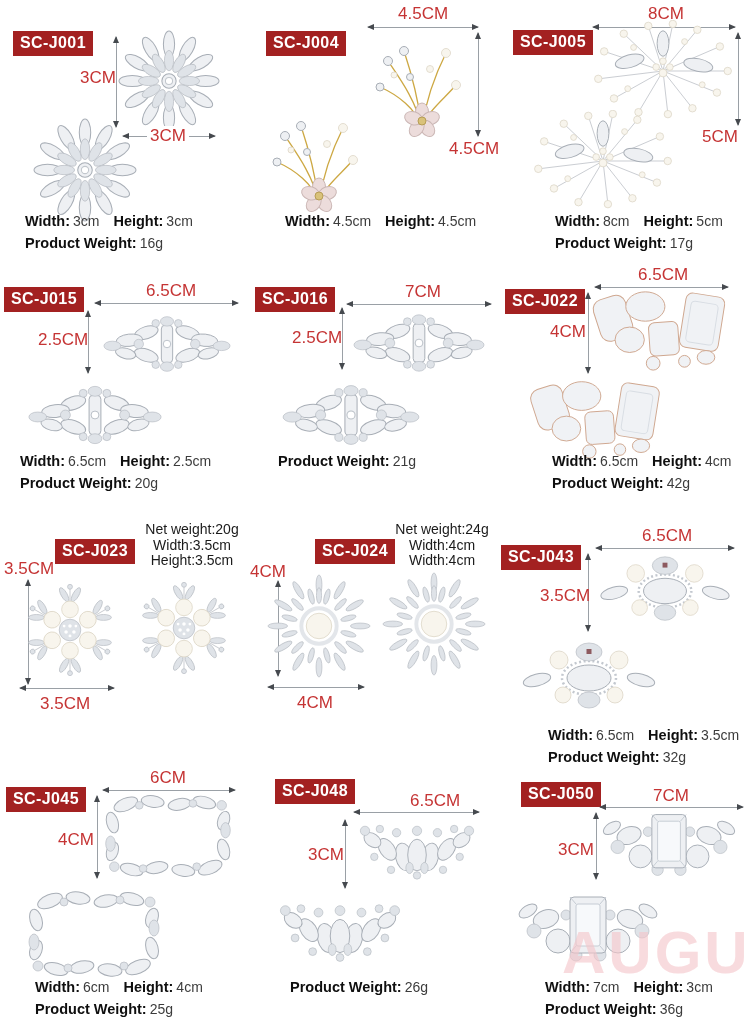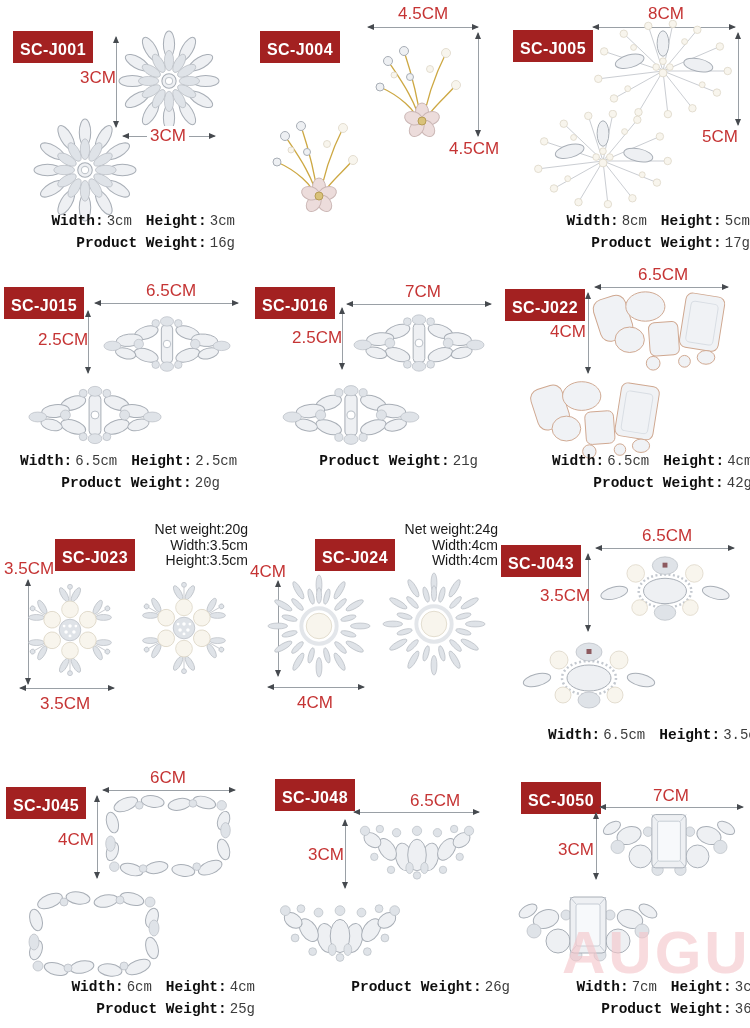--- a/index.html
+++ b/index.html
@@ -1,41 +1,41 @@
 <!DOCTYPE html>
 <html><head>
 <meta charset="utf-8">
 <style>
   html,body{margin:0;padding:0;background:#fff;}
   .page{position:relative;width:750px;height:1028px;background:#fff;overflow:hidden;
         font-family:"Liberation Sans",sans-serif;}
   .badge{position:absolute;background:#a32121;color:#fff;font-weight:bold;
-         font-size:16px;padding:10px 7px 4px;letter-spacing:.4px;white-space:nowrap;}
+         font-size:16px;padding:3px 7px 4px;letter-spacing:.4px;white-space:nowrap;}
   .dim{position:absolute;color:#c53434;font-size:17px;font-weight:500;white-space:nowrap;}
   .onln{background:#fff;padding:0 3px;}
   .ha{position:absolute;height:1px;background:#9aa0a6;}
   .ha::before{content:"";position:absolute;left:-1px;top:-3px;width:0;height:0;
       border-top:3.5px solid transparent;border-bottom:3.5px solid transparent;
       border-right:7px solid #45494e;}
   .ha::after{content:"";position:absolute;right:-1px;top:-3px;width:0;height:0;
       border-top:3.5px solid transparent;border-bottom:3.5px solid transparent;
       border-left:7px solid #45494e;}
   .va{position:absolute;width:1px;background:#9aa0a6;}
   .va::before{content:"";position:absolute;top:-1px;left:-3px;width:0;height:0;
       border-left:3.5px solid transparent;border-right:3.5px solid transparent;
       border-bottom:7px solid #45494e;}
   .va::after{content:"";position:absolute;bottom:-1px;left:-3px;width:0;height:0;
       border-left:3.5px solid transparent;border-right:3.5px solid transparent;
       border-top:7px solid #45494e;}
-  .specs{position:absolute;font-size:14px;color:#3c3c3c;text-align:right;font-family:Liberation Mono, monospace;}
+  .specs{position:absolute;font-size:14px;color:#3c3c3c;text-align:left;}
   .specs .sline{line-height:22px;white-space:nowrap;}
   .specs b{color:#0f0f0f;font-size:14.5px;}
   .specs span{margin-left:3px;}
   .specs b.g{margin-left:14px;}
-  .notes{position:absolute;font-size:14px;color:#1a1a1a;text-align:right;line-height:15.5px;
+  .notes{position:absolute;font-size:14px;color:#1a1a1a;text-align:center;line-height:15.5px;
          font-weight:500;}
   .art{position:absolute;}
   .wm{position:absolute;font-size:60px;font-weight:bold;color:#f5c6ca;opacity:.62;
       letter-spacing:3px;}
   
   .st{fill:#eef0f3;stroke:#a8aeb6;stroke-width:1;}
   .st2{fill:#dfe3e8;stroke:#b7bcc3;stroke-width:.7;}
   .pe{fill:#f8f5ed;stroke:#ddd6c6;stroke-width:.8;}
   .wi{stroke:#c9ccd1;stroke-width:1;fill:none;}
   .go{stroke:#cda843;stroke-width:1.3;fill:none;}
@@ -311,30 +311,31 @@
       </svg>
     <div class="specs" style="left:25px;top:210px;width:210px">
       <div class="sline"><b>Width:</b><span>3cm</span><b class="g">Height:</b><span>3cm</span></div>
       <div class="sline"><b>Product Weight:</b><span>16g</span></div>
     </div>
   </div>
 
   <div>
     <div class="ha" style="left:368px;top:27px;width:110px"></div>
     <span class="dim" style="left:398px;top:4px">4.5CM</span>
-    <div class="badge" style="left:260px;top:31px">SC-J004</div>
+    <div class="badge" style="left:266px;top:31px">SC-J004</div>
     <div class="va" style="left:478px;top:33px;height:103px"></div>
     <span class="dim" style="left:449px;top:139px">4.5CM</span>
     <svg class="art" style="left:360px;top:28px;width:120px;height:114px" viewBox="0 0 120 112">
         <use href="#s-spray"></use>
       </svg>
     <svg class="art" style="left:257px;top:103px;width:120px;height:114px" viewBox="0 0 120 112">
         <use href="#s-spray"></use>
       </svg>
     <div class="specs" style="left:285px;top:210px;width:200px">
+      <div class="sline"><b>Width:</b><span>4.5cm</span><b class="g">Height:</b><span>4.5cm</span></div>
     </div>
   </div>
 
   <div>
     <div class="ha" style="left:593px;top:27px;width:142px"></div>
     <span class="dim" style="left:648px;top:4px">8CM</span>
     <div class="badge" style="left:513px;top:30px">SC-J005</div>
     <div class="va" style="left:738px;top:33px;height:92px"></div>
     <span class="dim" style="left:702px;top:127px">5CM</span>
     <svg class="art" style="left:588px;top:20px;width:150px;height:102px" viewBox="-75 -52 150 104">
@@ -447,20 +448,21 @@
     <div class="va" style="left:588px;top:554px;height:77px"></div>
     <span class="dim" style="left:540px;top:586px">3.5CM</span>
     <svg class="art" style="left:590px;top:550px;width:150px;height:82px" viewBox="-74 -42 148 84">
         <use href="#s-oval"></use>
       </svg>
     <svg class="art" style="left:514px;top:636px;width:150px;height:84px" viewBox="-74 -42 148 84">
         <use href="#s-oval"></use>
       </svg>
     <div class="specs" style="left:548px;top:724px;width:200px">
       <div class="sline"><b>Width:</b><span>6.5cm</span><b class="g">Height:</b><span>3.5cm</span></div>
+      <div class="sline"><b>Product Weight:</b><span>32g</span></div>
     </div>
   </div>
 
   <div>
     <div class="badge" style="left:6px;top:787px">SC-J045</div>
     <div class="ha" style="left:103px;top:790px;width:132px"></div>
     <span class="dim" style="left:150px;top:768px">6CM</span>
     <div class="va" style="left:97px;top:796px;height:82px"></div>
     <span class="dim" style="left:58px;top:830px">4CM</span>
     <svg class="art" style="left:98px;top:790px;width:140px;height:92px" viewBox="-71 -48 142 96">

